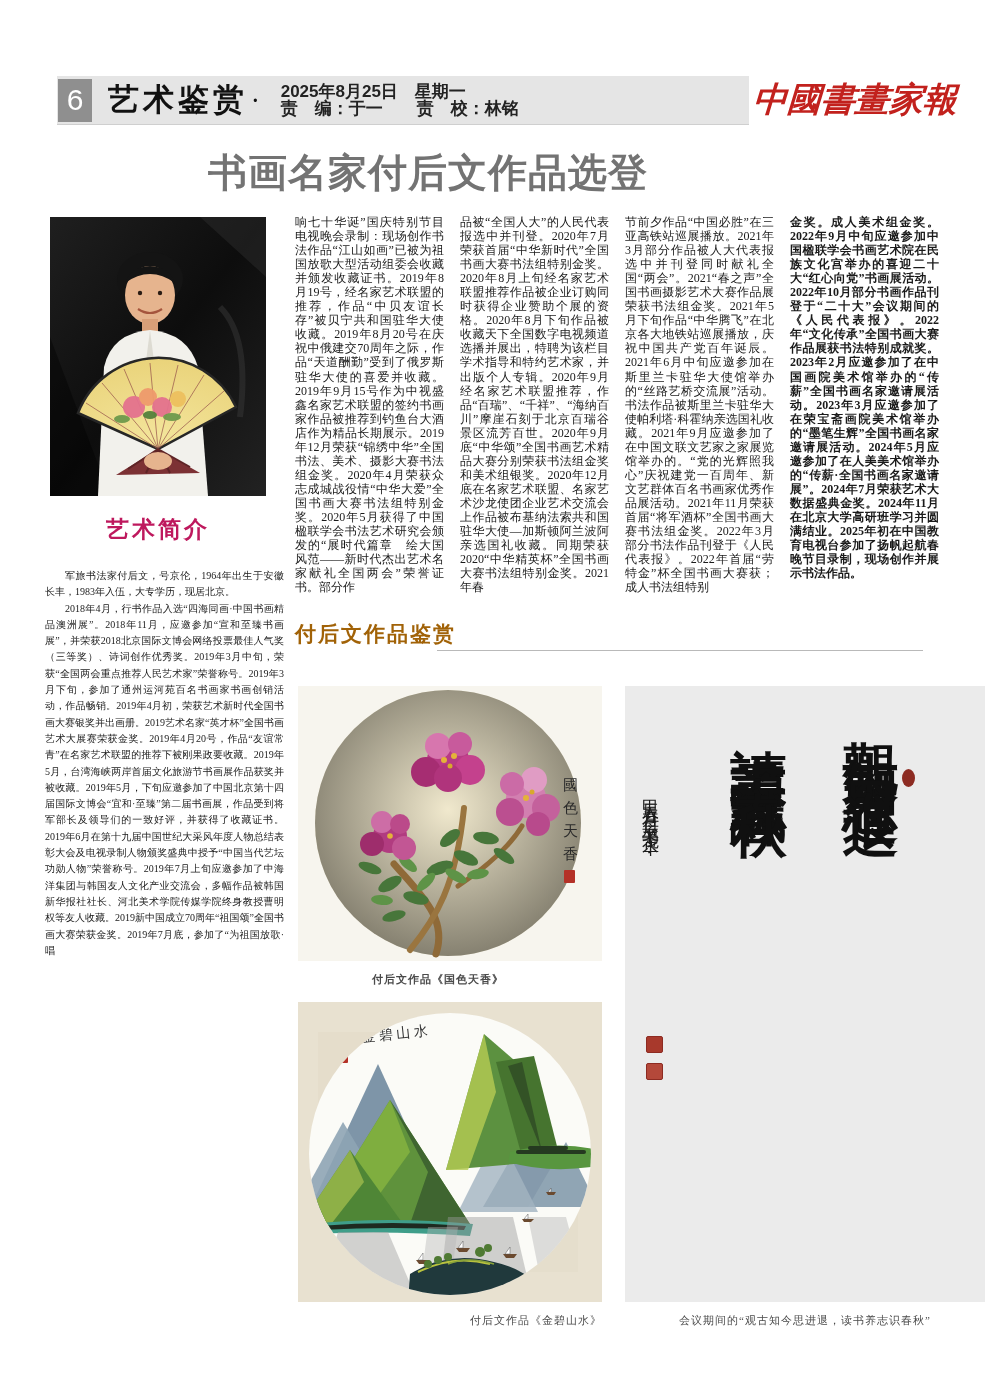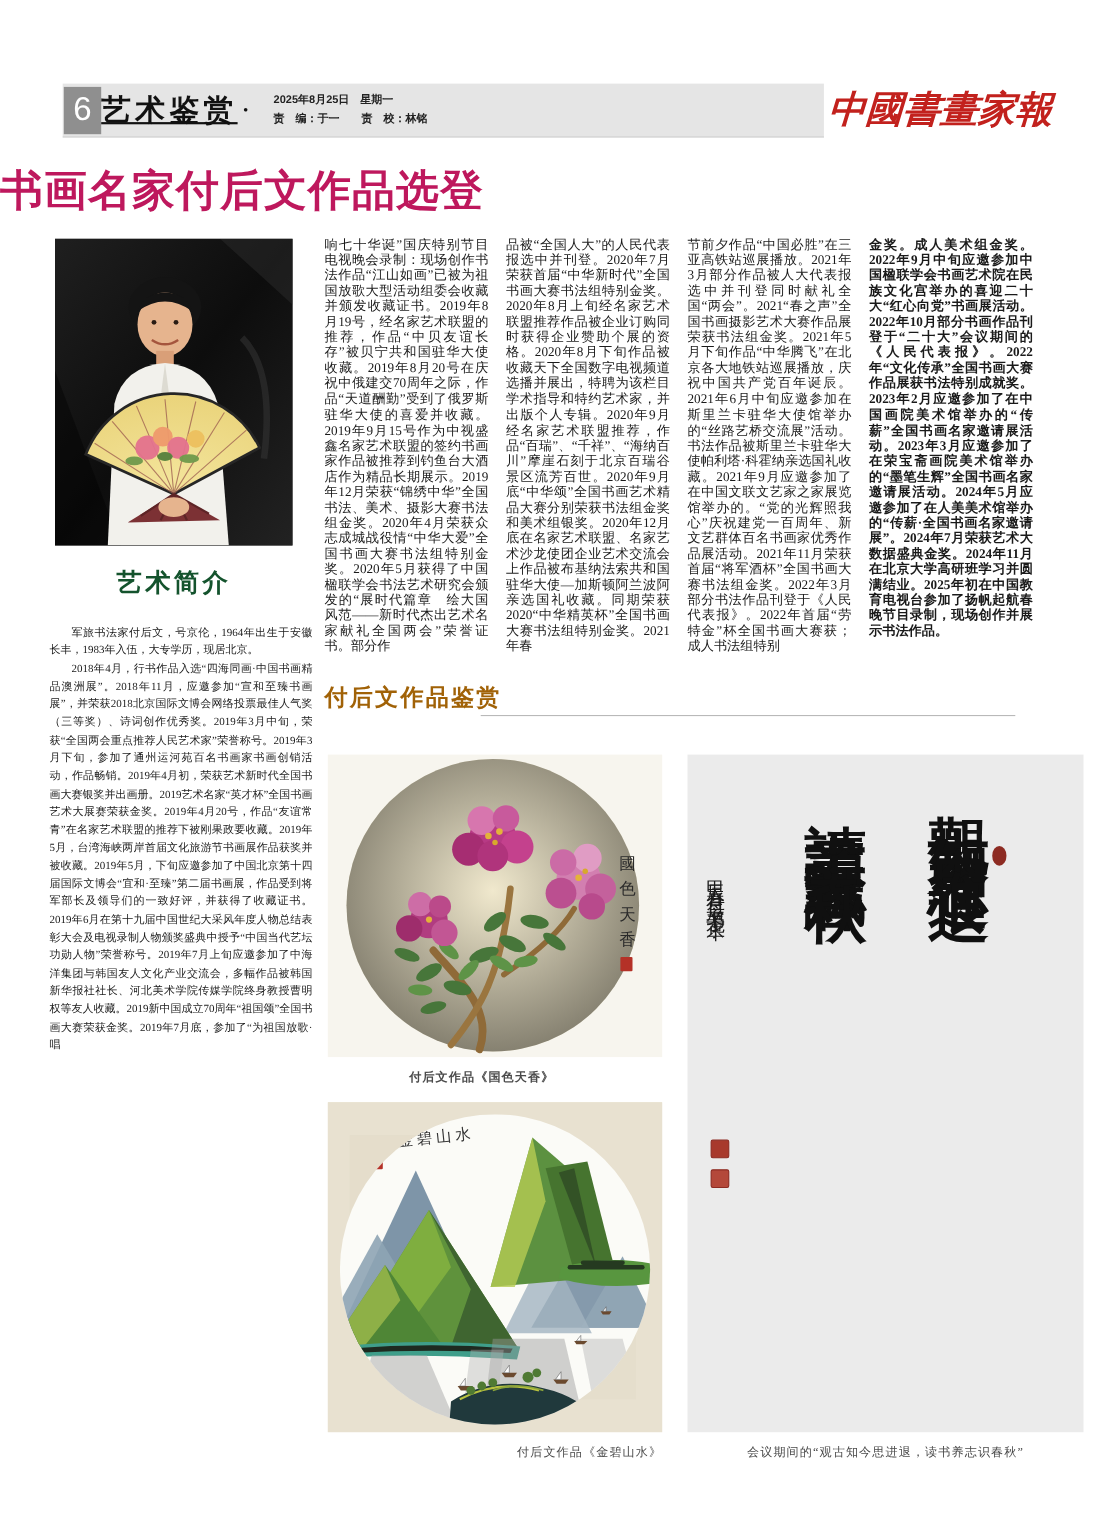--- a/index.html
+++ b/index.html
@@ -15,47 +15,47 @@
     background:#e5e5e5; border-bottom:1px solid #cfcfcf;
     display:flex; align-items:center;
   }
   .page-num {
     width:34px; height:43px; margin-left:1px; background:#8f8f8f; color:#ffffff;
     font-family:"Liberation Sans","DejaVu Sans",sans-serif; font-size:30px;
     display:flex; align-items:center; justify-content:center;
   }
   .section-title {
     font-family:"Liberation Sans","DejaVu Sans",sans-serif;
-    font-weight:bold; font-size:27px; letter-spacing:4px; color:#111;text-decoration:underline;
+    font-weight:bold; font-size:31px; letter-spacing:4px; margin-left:16px; color:#111;
   }
   .section-dot { font-size:20px; font-weight:bold; margin-left:4px; color:#111; }
   .date-block {
     margin-left:22px; font-family:"Liberation Sans","DejaVu Sans",sans-serif;
-    font-size:10px; font-weight:bold; color:#222; line-height:17px;
+    font-size:17px; font-weight:bold; color:#222; line-height:17px;
   }
   .masthead {
     position:absolute; left:753px; top:77px; width:210px; height:48px;
     color:#c2211d; font-size:34px; font-weight:bold; font-style:italic;
     letter-spacing:0px; white-space:nowrap; transform:skewX(-3deg);
     font-family:"Liberation Serif","DejaVu Serif",serif;
   }
   
   .headline {
-    position:absolute; left:0; top:146px; width:856px; text-align:left;
-    font-size:39px; font-weight:bold; letter-spacing:1px; color:#be185d;
+    position:absolute; left:0; top:146px; width:856px; text-align:center;
+    font-size:39px; font-weight:bold; letter-spacing:1px; color:#737373;
   }
   
   .photo {
     position:absolute; left:50px; top:217px; width:216px; height:279px;
     background:#111; overflow:hidden;
   }
   .intro-heading {
     position:absolute; left:45px; top:514px; width:226px; text-align:center;
     font-family:"Liberation Sans","DejaVu Sans",sans-serif;
-    font-size:23px; font-weight:bold; letter-spacing:3px; color:#14532d;
+    font-size:23px; font-weight:bold; letter-spacing:3px; color:#be185d;
   }
   .bio {
     position:absolute; left:45px; top:568px; width:239px; height:784px;
     font-size:10px; line-height:16.3px; text-align:justify; color:#1a1a1a;
   }
   .bio p { text-indent:2em; }
   
   .col {
     position:absolute; top:215px; width:149px; height:380px;
     font-size:12px; line-height:14.05px; text-align:justify; color:#1a1a1a;

